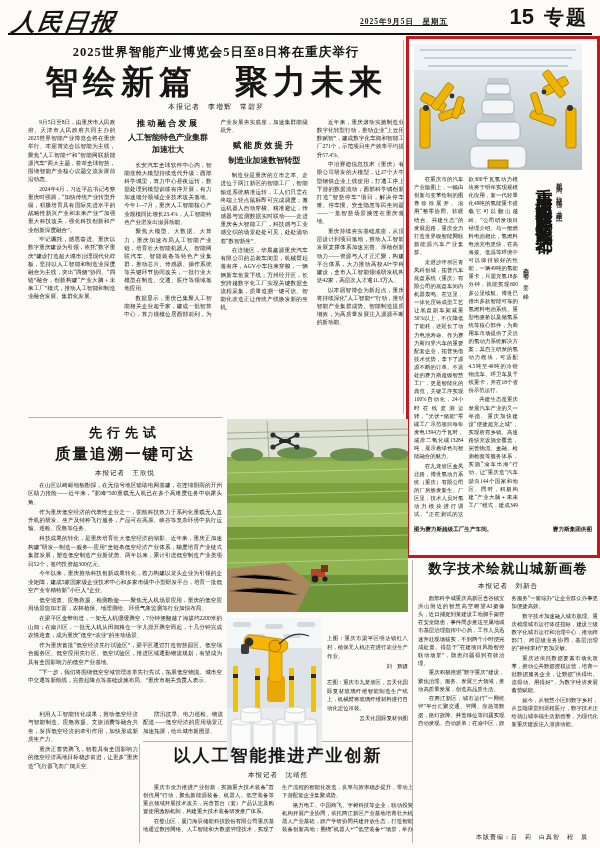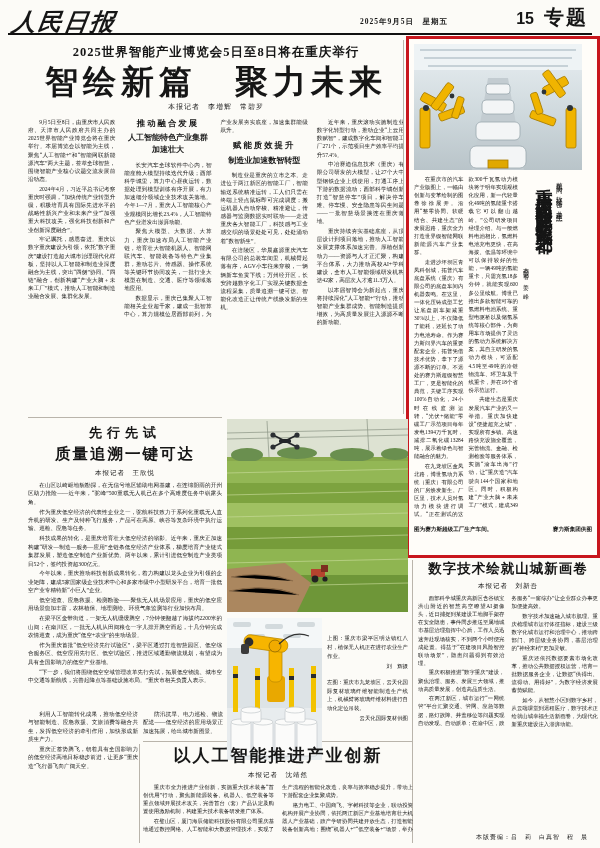--- a/index.html
+++ b/index.html
@@ -1,23 +1,23 @@
 <!DOCTYPE html>
 <html><head>
 <meta charset="utf-8">
 <style>
   html,body{margin:0;padding:0;background:#9a9a9a;}
   .page{position:relative;width:600px;height:848px;margin:0 auto;background:#fcfbf7;
         font-family:"Liberation Serif","DejaVu Serif",serif;color:#161616;overflow:hidden;}
   
   .masthead{position:absolute;left:12px;top:6px;font-size:24px;font-weight:900;
             font-style:italic;transform:skewX(-8deg);letter-spacing:2px;}
-  .dateline{position:absolute;right:152px;top:17px;font-size:7.5px;font-weight:bold;letter-spacing:1px;}
+  .dateline{position:absolute;right:152px;top:17px;font-size:7.5px;font-weight:bold;letter-spacing:1px;text-decoration:underline;}
   .pageno{position:absolute;right:12px;top:4px;display:flex;align-items:baseline;gap:10px;}
-  .pageno .num{font-family:"Liberation Sans","DejaVu Sans",sans-serif;font-size:16px;font-weight:bold;text-align:center;}
+  .pageno .num{font-family:"Liberation Sans","DejaVu Sans",sans-serif;font-size:22px;font-weight:bold;text-align:center;}
   .pageno .sec{font-size:20px;font-weight:900;letter-spacing:2px;}
   .header-rule{position:absolute;left:8px;width:584px;top:33px;height:2px;background:#111;}
   
   .kicker{position:absolute;left:28px;top:44px;width:376px;text-align:center;
           font-size:12.5px;font-weight:900;letter-spacing:1px;}
   .main-title{position:absolute;left:28px;top:60px;width:376px;text-align:center;
           font-size:33px;font-weight:900;letter-spacing:5px;}
   .main-byline{position:absolute;left:28px;top:102px;width:376px;text-align:center;font-size:7px;letter-spacing:1px;}
   .cols4{position:absolute;left:28px;top:118px;width:376px;height:296px;
          column-count:4;column-gap:9px;font-size:5.6px;line-height:1.46;text-align:justify;overflow:hidden;}

